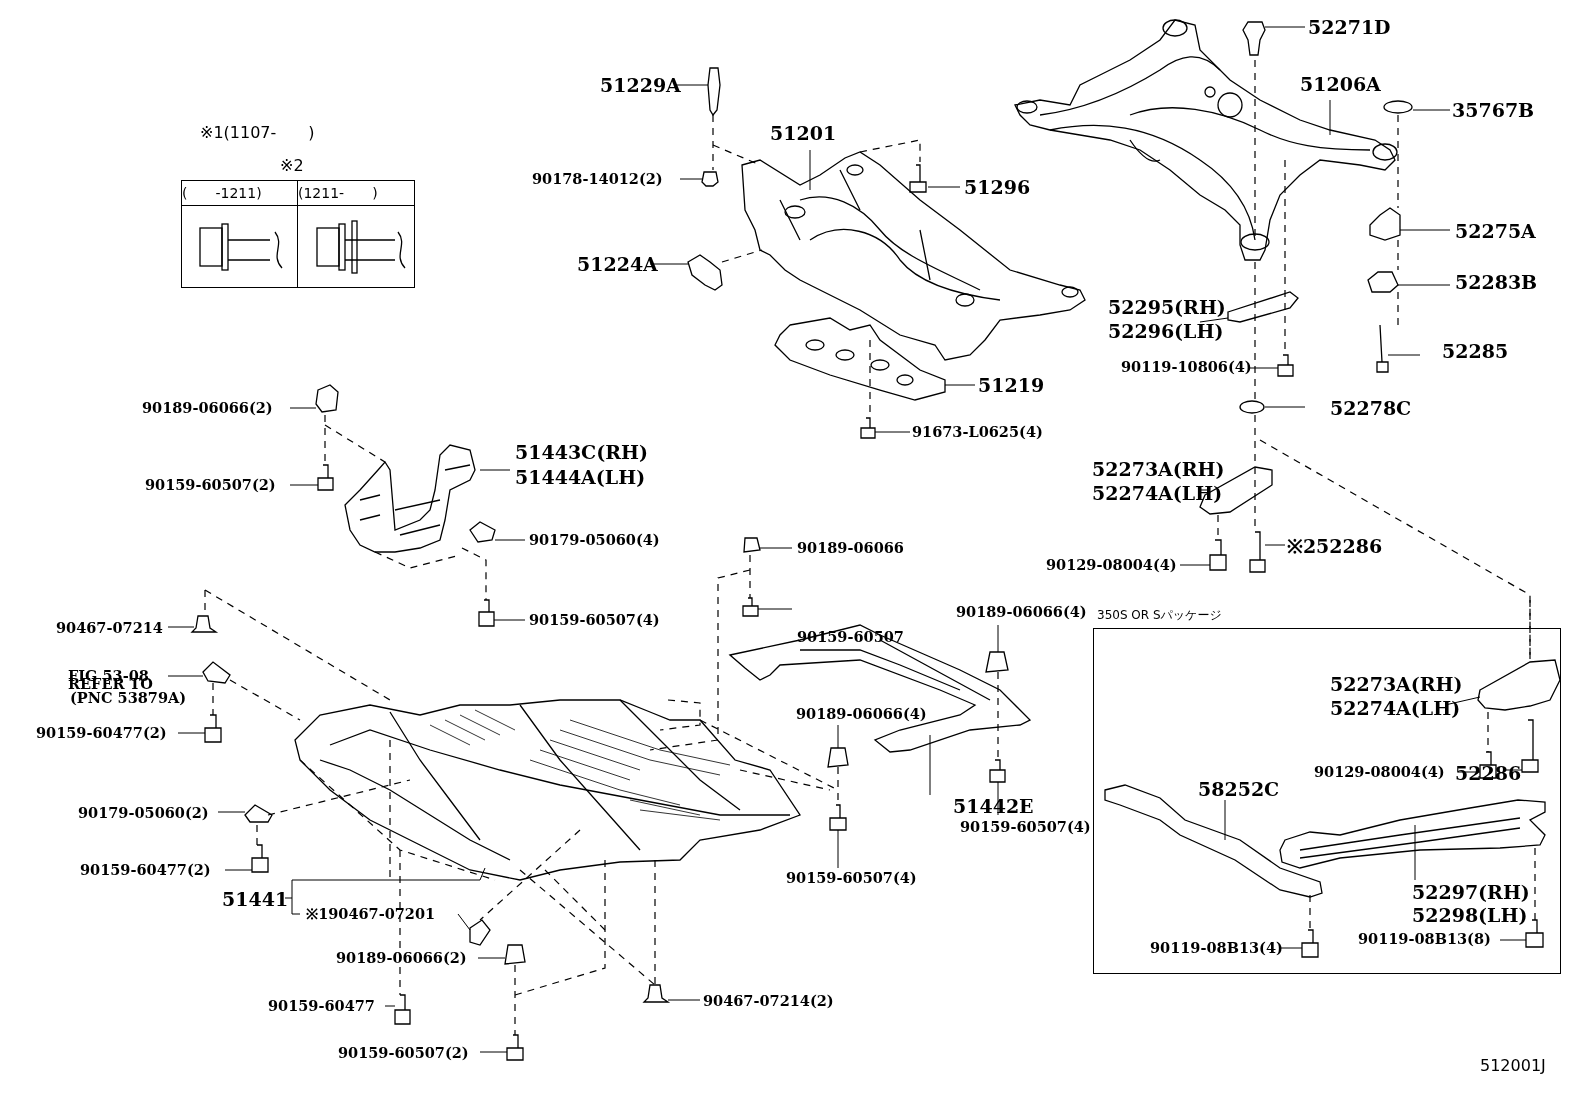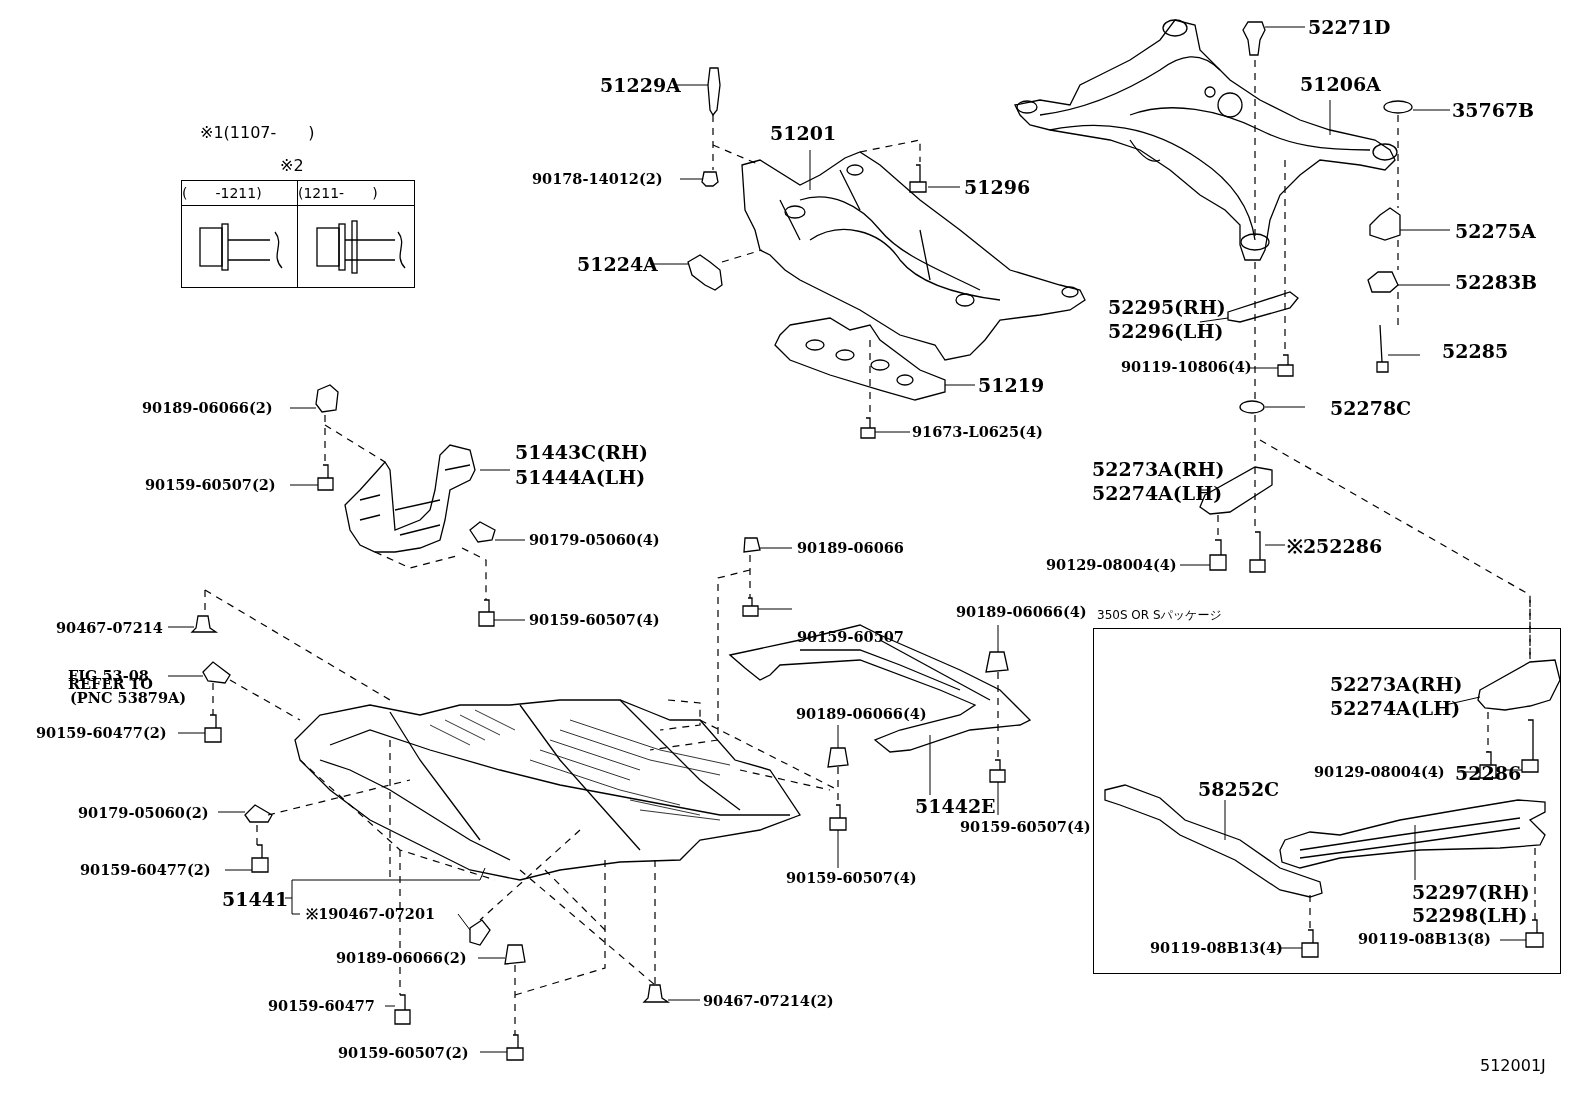--- a/index.html
+++ b/index.html
@@ -324,21 +324,21 @@
 <div class="lbl sm" style="left:145px;top:478px;">90159-60507(2)</div>
 <div class="lbl big" style="left:515px;top:443px;">51443C(RH)</div>
 <div class="lbl big" style="left:515px;top:468px;">51444A(LH)</div>
 <div class="lbl sm" style="left:529px;top:533px;">90179-05060(4)</div>
 <div class="lbl sm" style="left:529px;top:613px;">90159-60507(4)</div>
 
 <div class="lbl sm" style="left:797px;top:541px;">90189-06066</div>
 <div class="lbl sm" style="left:797px;top:602px;margin-top:28px;">90159-60507</div>
 <div class="lbl sm" style="left:956px;top:605px;">90189-06066(4)</div>
 <div class="lbl sm" style="left:796px;top:707px;">90189-06066(4)</div>
-<div class="lbl big" style="left:915px;top:797px;">51442E</div>
+<div class="lbl big" style="left:953px;top:797px;">51442E</div>
 <div class="lbl sm" style="left:960px;top:820px;">90159-60507(4)</div>
 <div class="lbl sm" style="left:786px;top:871px;">90159-60507(4)</div>
 
 <div class="lbl sm" style="left:56px;top:621px;">90467-07214</div>
 <div class="lbl sm" style="left:68px;top:647px;margin-top:30px;">REFER TO</div>
 <div class="lbl sm" style="left:68px;top:669px;">FIG 53-08</div>
 <div class="lbl sm" style="left:70px;top:691px;">(PNC 53879A)</div>
 <div class="lbl sm" style="left:36px;top:726px;">90159-60477(2)</div>
 <div class="lbl sm" style="left:78px;top:806px;">90179-05060(2)</div>
 <div class="lbl sm" style="left:80px;top:863px;">90159-60477(2)</div>

